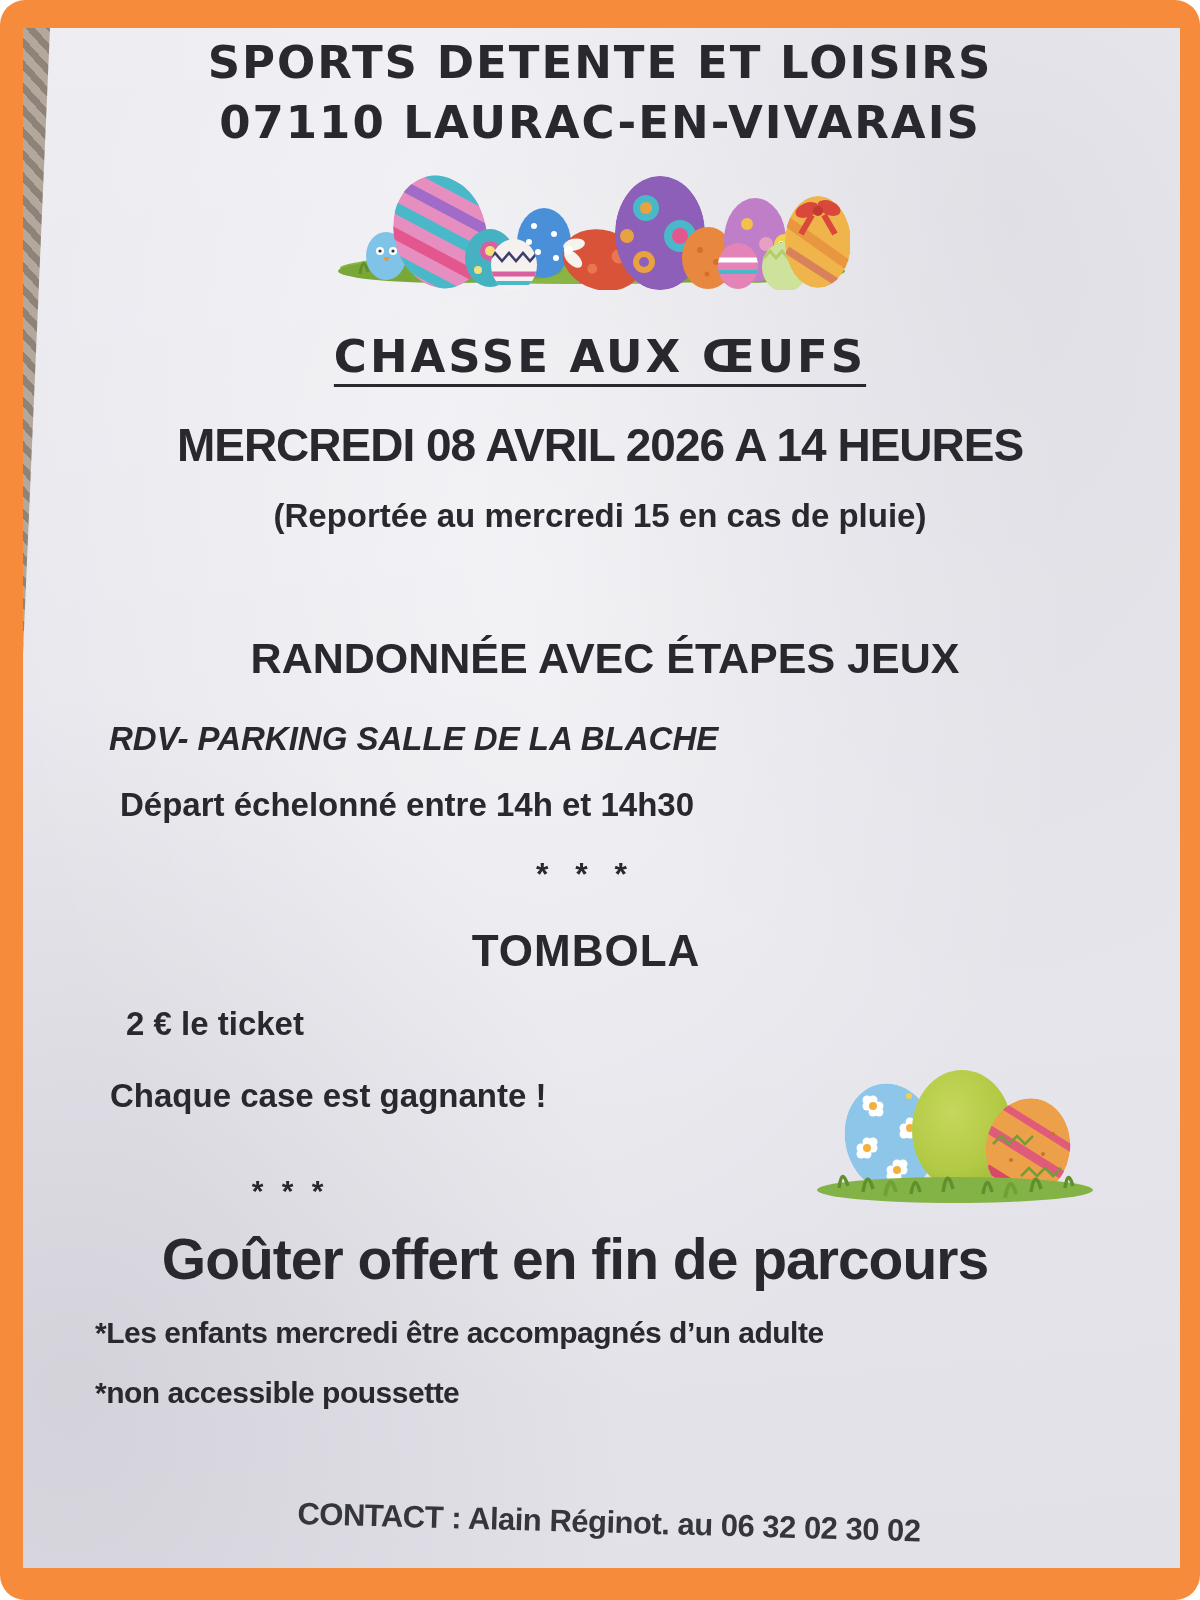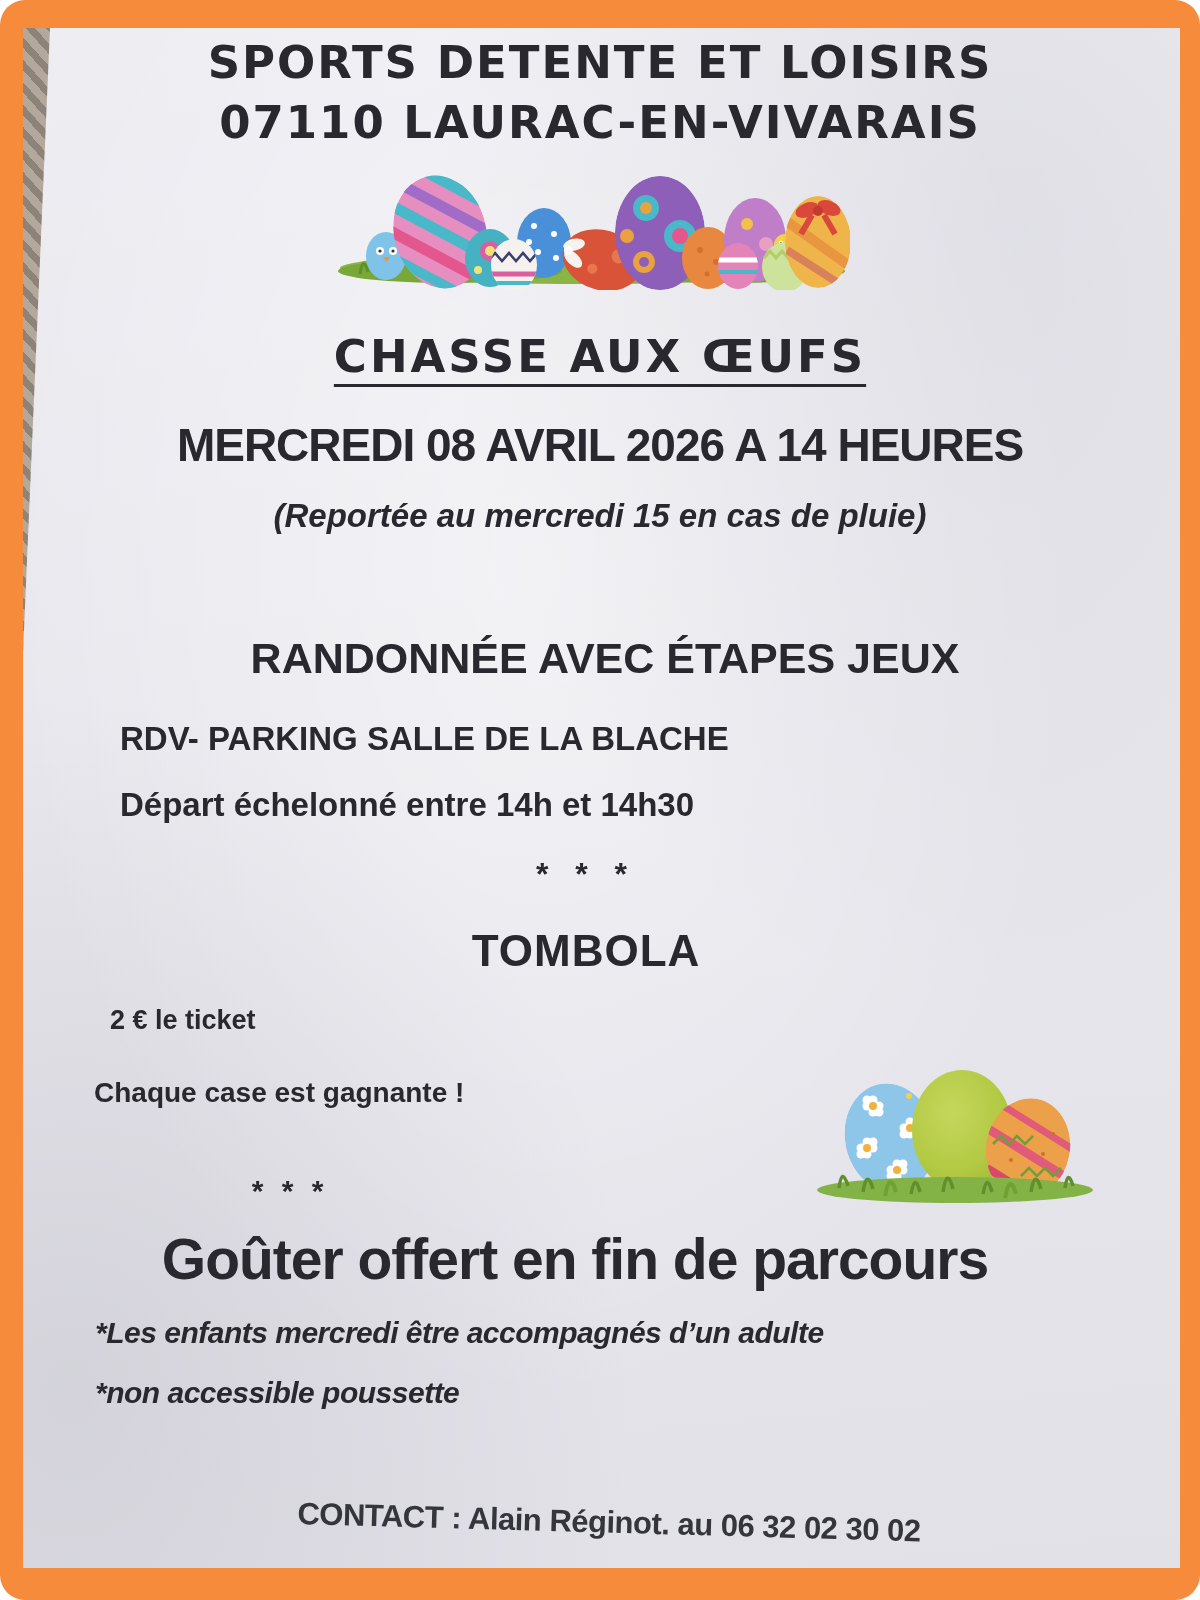--- a/index.html
+++ b/index.html
@@ -24,35 +24,35 @@
   .mat-sliver{
     position:absolute;
     left:23px;top:28px;width:27px;height:625px;
     background:repeating-linear-gradient(48deg,#8d8379 0 7px,#b3a89b 7px 15px);
     clip-path:polygon(0 0,100% 0,0 100%);
   }
   .txt{position:absolute;white-space:nowrap;}
   .center{text-align:center;}
   .comic{font-family:"DejaVu Sans", sans-serif;font-weight:700;}
   .bold{font-weight:700;}
-  .ital{font-style:italic;}
+  .ital{}
   .header1{left:100px;top:36px;width:1000px;font-size:45px;letter-spacing:2px;}
   .header2{left:100px;top:96px;width:1000px;font-size:45px;letter-spacing:2px;}
   .banner-eggs{position:absolute;left:330px;top:158px;width:520px;height:132px;}
   .event-title{left:100px;top:330px;width:1000px;font-size:45px;letter-spacing:3px;
     text-decoration:underline;text-underline-offset:12px;text-decoration-thickness:3px;}
   .date-line{left:60px;top:418px;width:1080px;font-size:46px;letter-spacing:-1px;}
   .rain-note{left:100px;top:497px;width:1000px;font-size:33px;}
   .hike-heading{left:105px;top:634px;width:1000px;font-size:43px;text-align:center;}
-  .hike-rdv{left:120px;top:720px;font-size:33px;}
+  .hike-rdv{left:109px;top:720px;font-size:33px;font-style:italic;}
   .hike-depart{left:120px;top:786px;font-size:33px;}
   .sep1{left:86px;top:856px;width:1000px;font-size:32px;letter-spacing:9px;}
   .tombola-heading{left:86px;top:926px;width:1000px;font-size:44px;letter-spacing:1px;}
-  .tombola-price{left:110px;top:1005px;font-size:27px;}
-  .tombola-note{left:94px;top:1077px;font-size:28px;}
+  .tombola-price{left:126px;top:1005px;font-size:33px;}
+  .tombola-note{left:110px;top:1077px;font-size:33px;}
   .sep2{left:240px;top:1174px;width:100px;font-size:30px;letter-spacing:5px;}
   .tombola-eggs{position:absolute;left:815px;top:1036px;width:280px;height:172px;}
   .snack-line{left:75px;top:1226px;width:1000px;font-size:57px;letter-spacing:-1px;text-align:center;}
   .fn1{left:95px;top:1316px;font-size:30px;letter-spacing:-0.5px;}
   .fn2{left:95px;top:1376px;font-size:30px;letter-spacing:-0.5px;}
   .contact{left:298px;top:1496px;font-size:31px;letter-spacing:-0.5px;color:#35353c;
     transform:rotate(1.6deg);transform-origin:left top;}
 </style>
 </head>
 <body>

